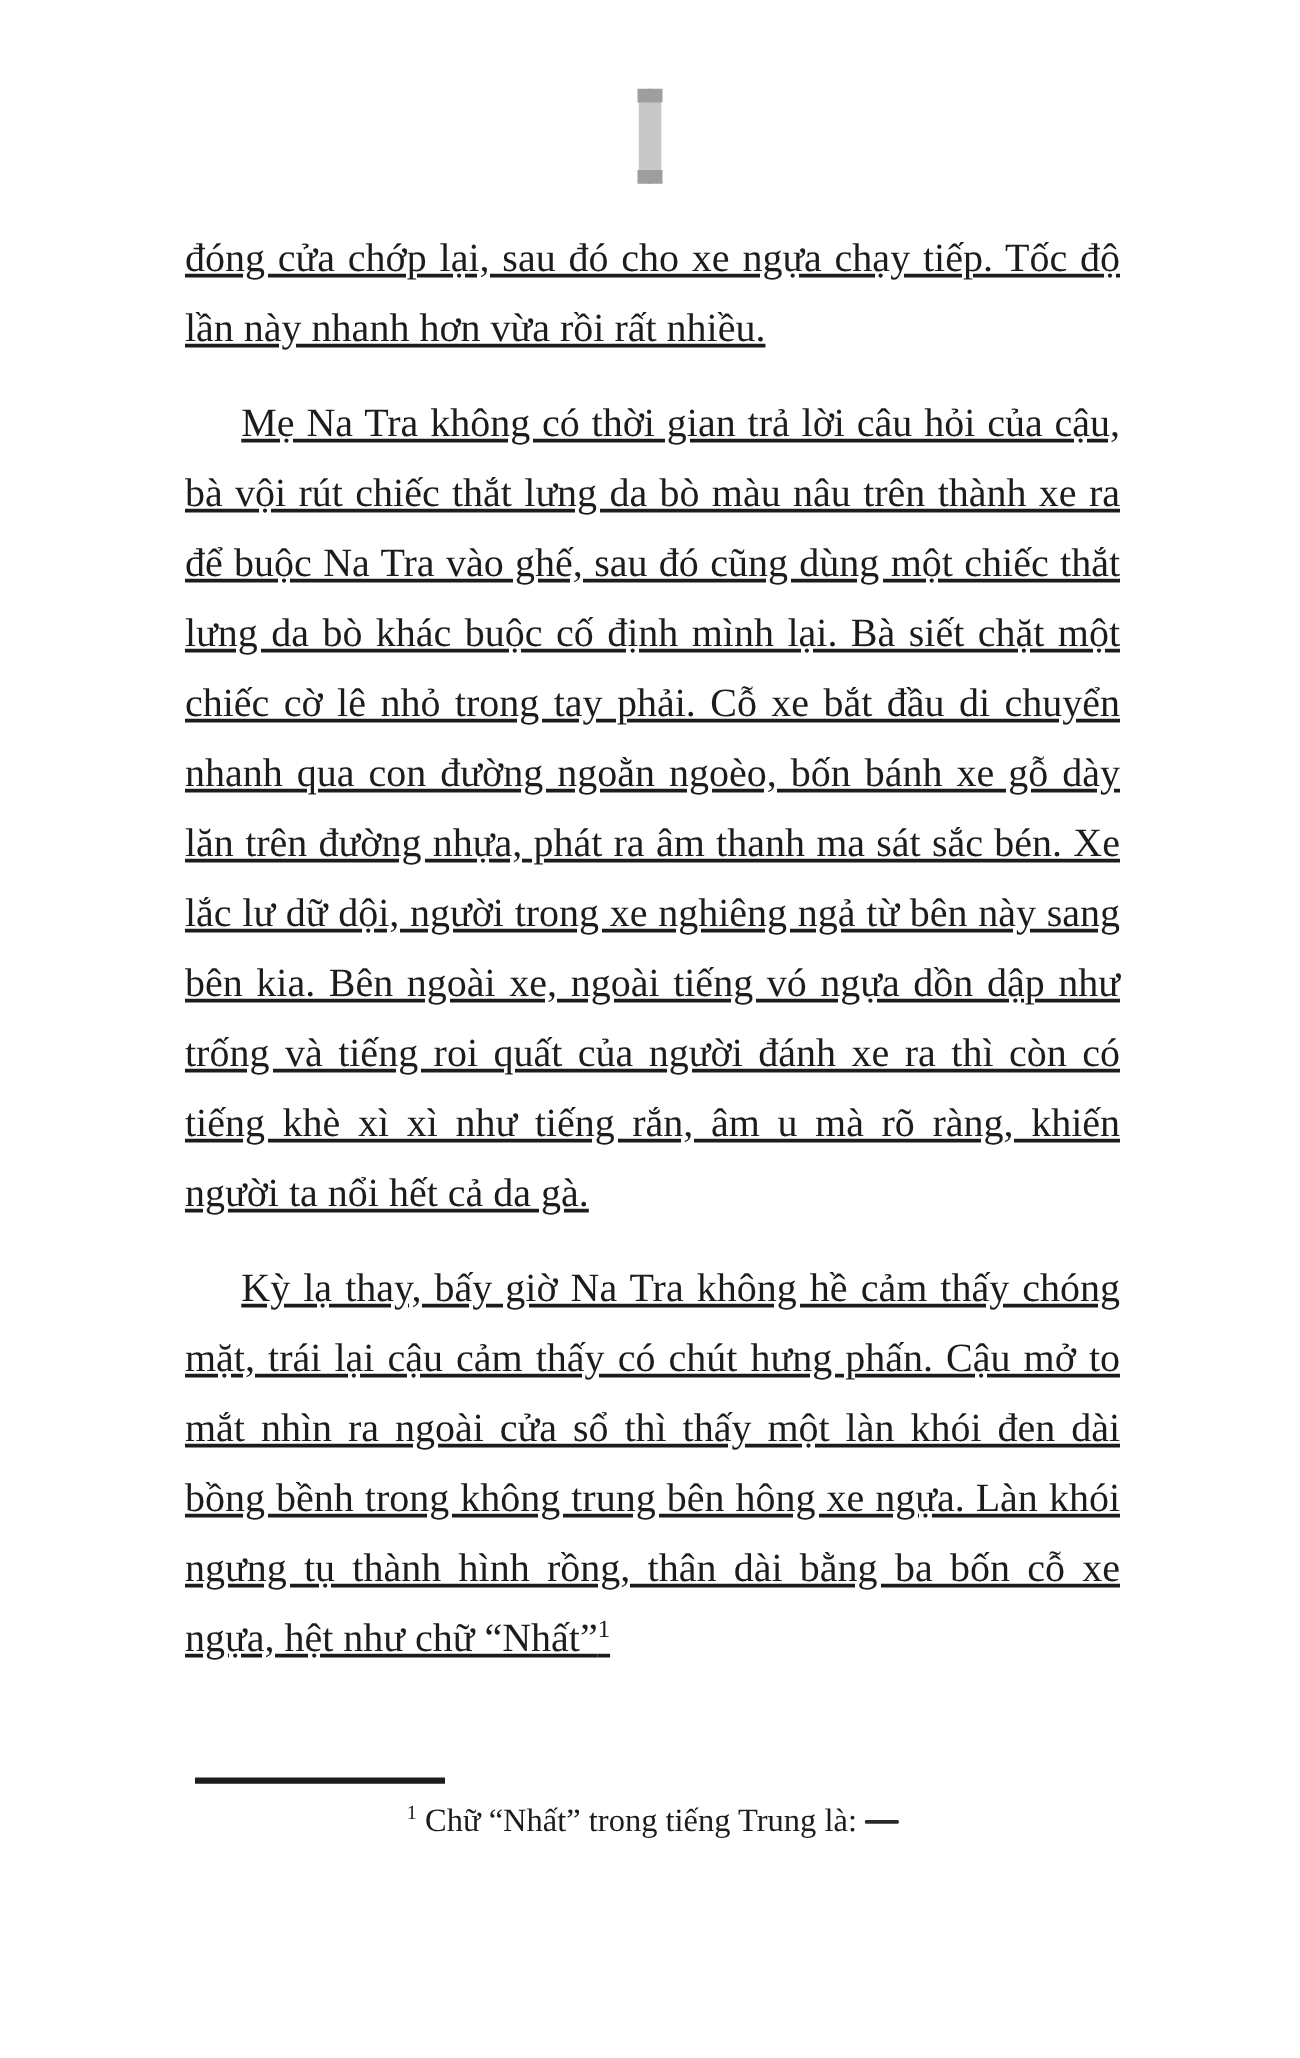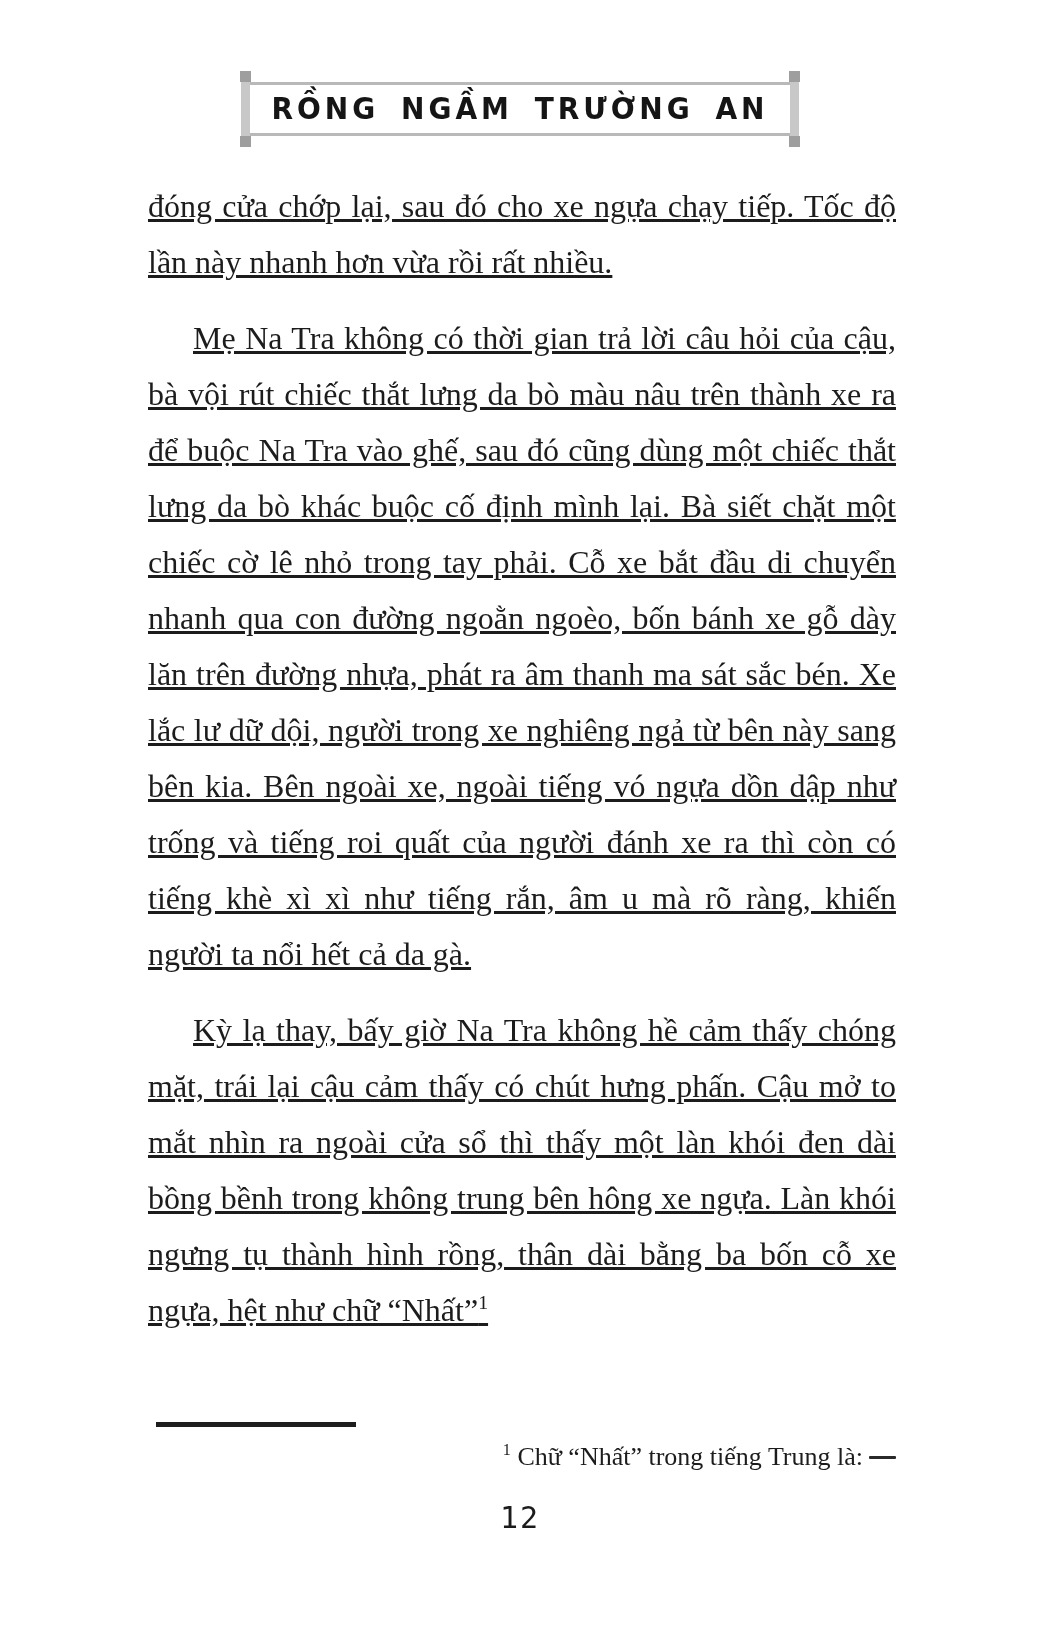--- a/index.html
+++ b/index.html
@@ -99,21 +99,21 @@
   .fn-rule {
     width: 200px;
     height: 5px;
     margin-left: 8px;
     background: #1d1d1d;
   }
   .footnote {
     margin: 12px 0 0 0;
     font-size: 26px;
     line-height: 36px;
-    text-align: right;
+    text-align: center;
   }
   .footnote sup {
     font-size: 0.62em;
     line-height: 0;
     vertical-align: super;
   }
   .hanzi-yi {
     display: inline-block;
     width: 27px;
     height: 3px;
@@ -141,36 +141,32 @@
 <body>
 
 <div class="page">
 
   <header class="banner">
     <div class="banner-inner">
       <span class="rod">
         <span class="cap cap-top"></span>
         <span class="cap cap-bottom"></span>
       </span>
-      <div class="banner-body">
-        <span class="banner-title">RỒNG NGẦM TRƯỜNG AN</span>
-      </div>
       <span class="rod">
         <span class="cap cap-top"></span>
         <span class="cap cap-bottom"></span>
       </span>
     </div>
   </header>
 
   <main class="text-block">
     <p class="para">đóng cửa chớp lại, sau đó cho xe ngựa chạy tiếp. Tốc độ lần này nhanh hơn vừa rồi rất nhiều.</p>
     <p class="para indent">Mẹ Na Tra không có thời gian trả lời câu hỏi của cậu, bà vội rút chiếc thắt lưng da bò màu nâu trên thành xe ra để buộc Na Tra vào ghế, sau đó cũng dùng một chiếc thắt lưng da bò khác buộc cố định mình lại. Bà siết chặt một chiếc cờ lê nhỏ trong tay phải. Cỗ xe bắt đầu di chuyển nhanh qua con đường ngoằn ngoèo, bốn bánh xe gỗ dày lăn trên đường nhựa, phát ra âm thanh ma sát sắc bén. Xe lắc lư dữ dội, người trong xe nghiêng ngả từ bên này sang bên kia. Bên ngoài xe, ngoài tiếng vó ngựa dồn dập như trống và tiếng roi quất của người đánh xe ra thì còn có tiếng khè xì xì như tiếng rắn, âm u mà rõ ràng, khiến người ta nổi hết cả da gà.</p>
     <p class="para indent"><span>Kỳ lạ thay, bấy giờ Na Tra không hề cảm thấy chóng mặt, trái lại cậu cảm thấy có chút hưng phấn. Cậu mở to mắt nhìn ra ngoài cửa sổ thì thấy một làn khói đen dài bồng bềnh trong không trung bên hông xe ngựa. Làn khói ngưng tụ thành hình rồng, thân dài bằng ba bốn cỗ xe ngựa, hệt như chữ “Nhất”</span><sup class="fn-ref">1</sup></p>
   </main>
 
   <footer class="footnote-area">
     <div class="fn-rule"></div>
     <p class="footnote"><sup>1</sup> <span>Chữ “Nhất” trong tiếng Trung là:</span><span class="hanzi-yi" title="一"></span></p>
   </footer>
 
-  <div class="page-number">12</div>
 
 </div>
 
 </body></html>

